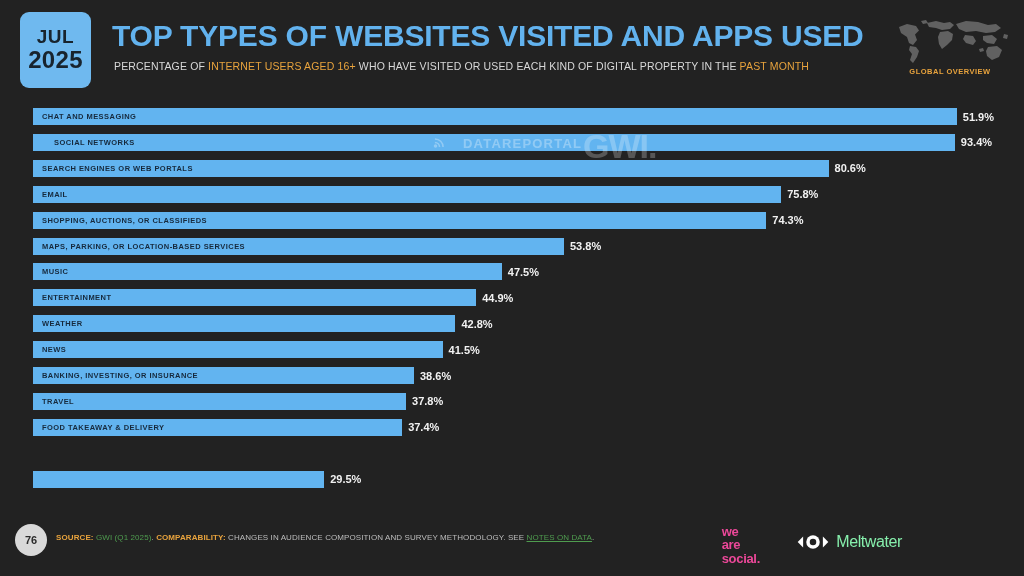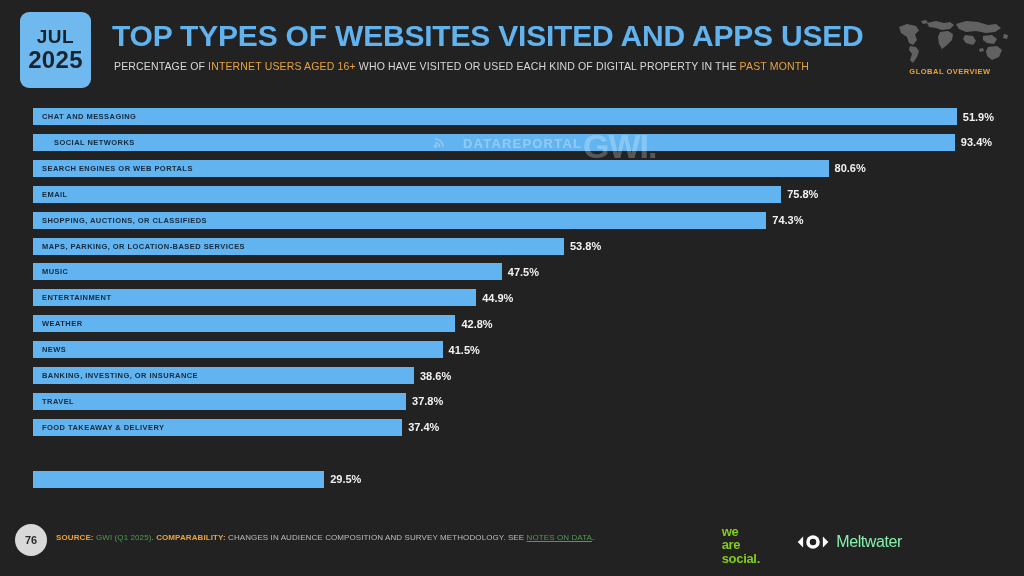--- a/index.html
+++ b/index.html
@@ -102,21 +102,21 @@
   #footer-note {
     position:absolute; left:56px; top:21px;
     font-size:8px; color:#bdbdbd; letter-spacing:.1px; white-space:nowrap;
   }
   #footer-note .k { color:#E8A33D; font-weight:bold; }
   #footer-note .g { color:#4F9C4F; }
   #footer-note .gu { color:#4F9C4F; text-decoration:underline; }
 
   #was-logo {
     position:absolute; right:160px; top:13px;
-    font-size:13px; font-weight:bold; color:#84cc16;
+    font-size:13px; font-weight:bold; color:#ec4899;
     line-height:1.03; letter-spacing:-.3px; text-align:left;
   }
   #mw-logo {
     position:absolute; right:18px; top:21px;
     display:flex; align-items:center; gap:5px;
   }
   #mw-logo .name { font-size:16px; color:#86efac; letter-spacing:-.4px; }
 </style>
 </head>
 <body>

